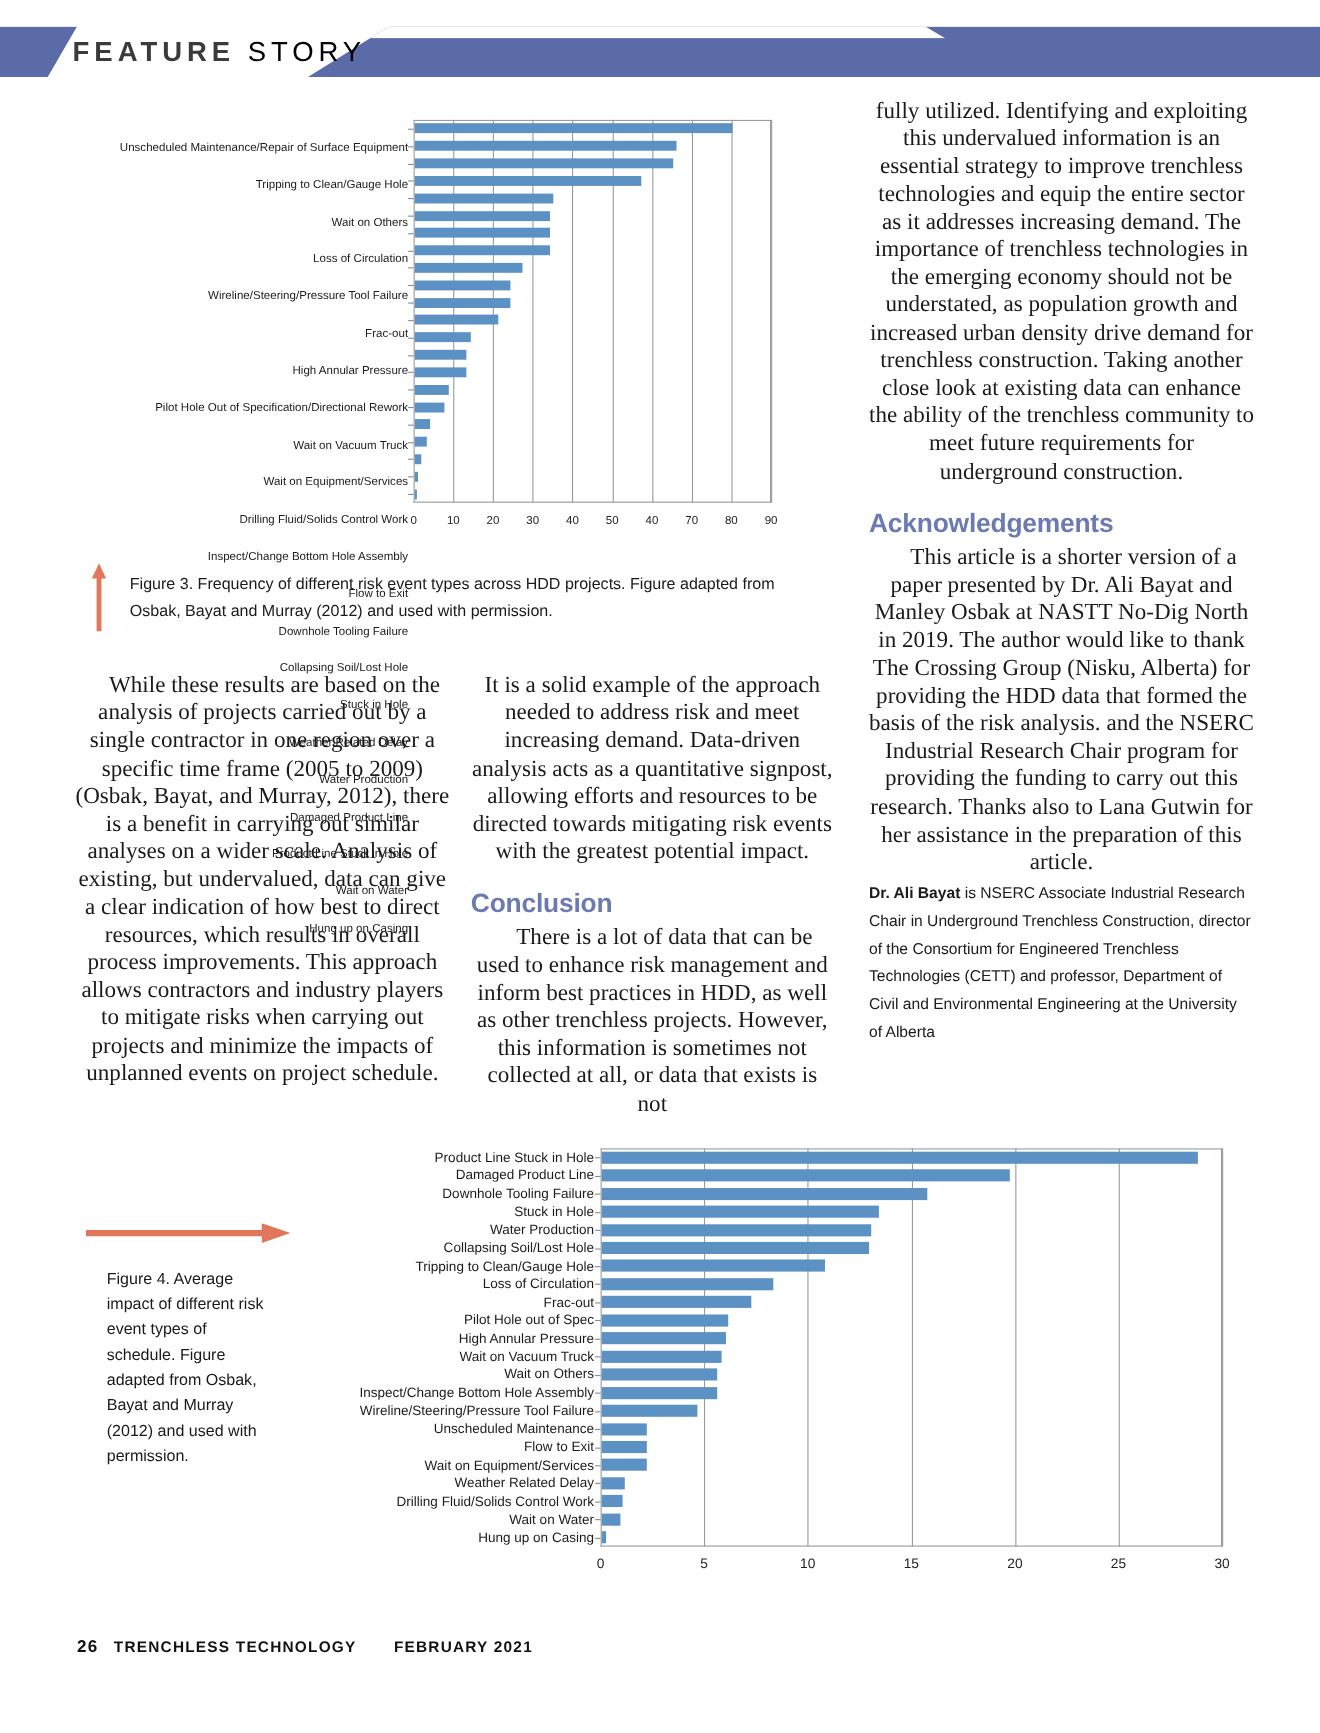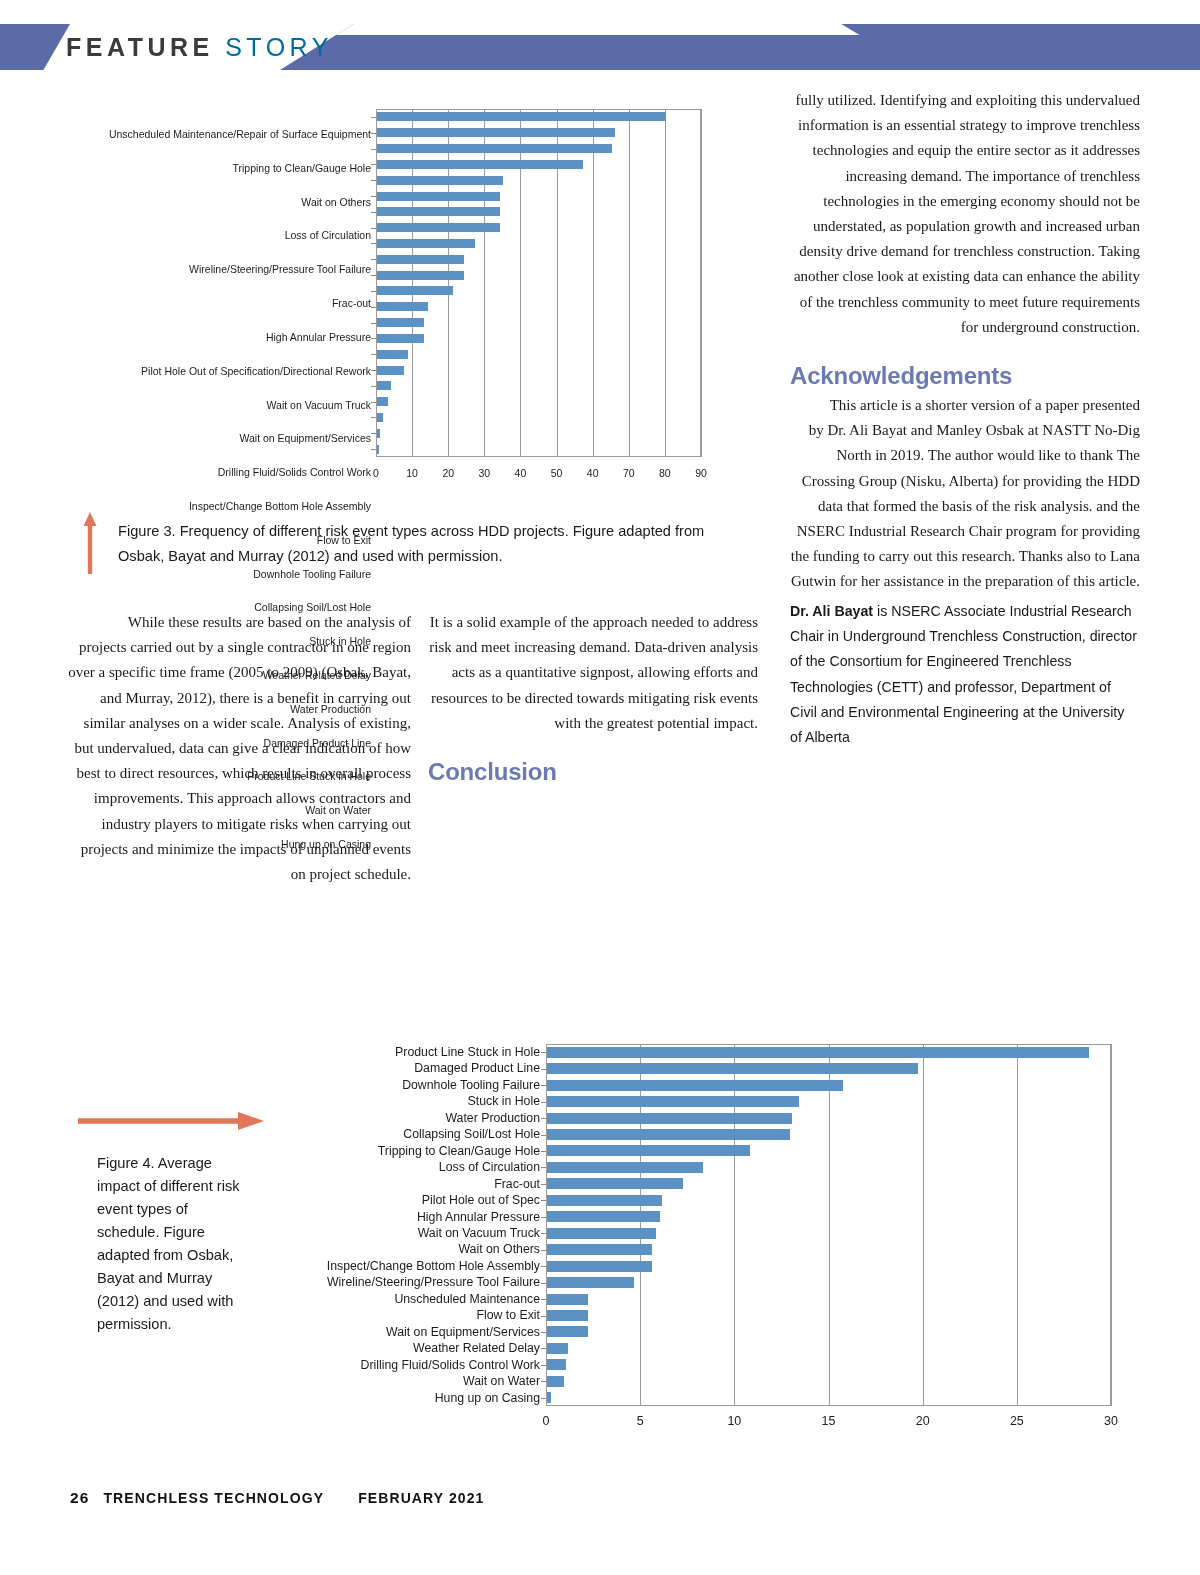--- a/index.html
+++ b/index.html
@@ -30,21 +30,21 @@
     background:#ffffff;
     clip-path: polygon(8% 0, 61% 0, 63% 100%, 0 100%);
   }
   .hdr-title {
     position:absolute; left:66px; top:0; height:46px; line-height:46px;
     font-family:"Liberation Sans", sans-serif;
     font-size:25px; letter-spacing:4.5px; color:#3b3b3b;
     white-space:nowrap;
   }
   .hdr-title .b { font-weight:bold; }
-  .hdr-title .l { font-weight:400; color:#0369a1; }
+  .hdr-title .l { font-weight:400; color:#000000; }
 
   
   .chart { position:absolute; }
   .cat-label {
     text-align:right;
     font-family:"Liberation Sans", sans-serif;
     color:#1c1c1c;
     white-space:nowrap;
     padding-right:4px;
   }
@@ -80,21 +80,21 @@
     font-family:"Liberation Sans", sans-serif;
     font-size:14.6px; line-height:25px; color:#1a1a1a;
   }
   .arrow-up {
     position:absolute; left:83px; top:512px; width:14px; height:62px;
   }
 
   
   .col { position:absolute; font-family:"Liberation Serif", serif; }
   .col p { margin:0; }
-  .body-text { font-size:15px; line-height:25.2px; text-align:right; }
+  .body-text { font-size:21px; line-height:25.2px; text-align:center; }
   .indent { text-indent:22px; }
   h2.section {
     font-family:"Liberation Sans", sans-serif;
     font-weight:bold;
     font-size:24px; color:#6b7ab0;
     margin:22px 0 3px 0; letter-spacing:-0.2px;
   }
   #col-a { left:66px; top:610px; width:345px; }
   #col-b { left:428px; top:610px; width:330px; }
   #col-c { left:790px; top:88px; width:350px; }
@@ -254,20 +254,21 @@
 </svg>
 <div id="fig3cap">Figure 3. Frequency of different risk event types across HDD projects. Figure adapted from Osbak, Bayat and Murray (2012) and used with permission.</div>
 
 <div class="col" id="col-a">
   <p class="body-text indent">While these results are based on the analysis of projects carried out by a single contractor in one region over a specific time frame (2005 to 2009) (Osbak, Bayat, and Murray, 2012), there is a benefit in carrying out similar analyses on a wider scale. Analysis of existing, but undervalued, data can give a clear indication of how best to direct resources, which results in overall process improvements. This approach allows contractors and industry players to mitigate risks when carrying out projects and minimize the impacts of unplanned events on project schedule.</p>
 </div>
 
 <div class="col" id="col-b">
   <p class="body-text">It is a solid example of the approach needed to address risk and meet increasing demand. Data-driven analysis acts as a quantitative signpost, allowing efforts and resources to be directed towards mitigating risk events with the greatest potential impact.</p>
   <h2 class="section">Conclusion</h2>
+  <p class="body-text indent">There is a lot of data that can be used to enhance risk management and inform best practices in HDD, as well as other trenchless projects. However, this information is sometimes not collected at all, or data that exists is not</p>
 </div>
 
 <div class="col" id="col-c">
   <p class="body-text">fully utilized. Identifying and exploiting this undervalued information is an essential strategy to improve trenchless technologies and equip the entire sector as it addresses increasing demand. The importance of trenchless technologies in the emerging economy should not be understated, as population growth and increased urban density drive demand for trenchless construction. Taking another close look at existing data can enhance the ability of the trenchless community to meet future requirements for underground construction.</p>
   <h2 class="section">Acknowledgements</h2>
   <p class="body-text indent">This article is a shorter version of a paper presented by Dr. Ali Bayat and Manley Osbak at NASTT No-Dig North in 2019. The author would like to thank The Crossing Group (Nisku, Alberta) for providing the HDD data that formed the basis of the risk analysis. and the NSERC Industrial Research Chair program for providing the funding to carry out this research. Thanks also to Lana Gutwin for her assistance in the preparation of this article.</p>
   <p class="bio" style="margin-top:4px;"><b>Dr. Ali Bayat</b><span> is NSERC Associate Industrial Research Chair in Underground Trenchless Construction, director of the Consortium for Engineered Trenchless Technologies (CETT) and professor, Department of Civil and Environmental Engineering at the University of Alberta</span></p>
 </div>
 
 <svg class="arrow-right" viewBox="0 0 186 18">

